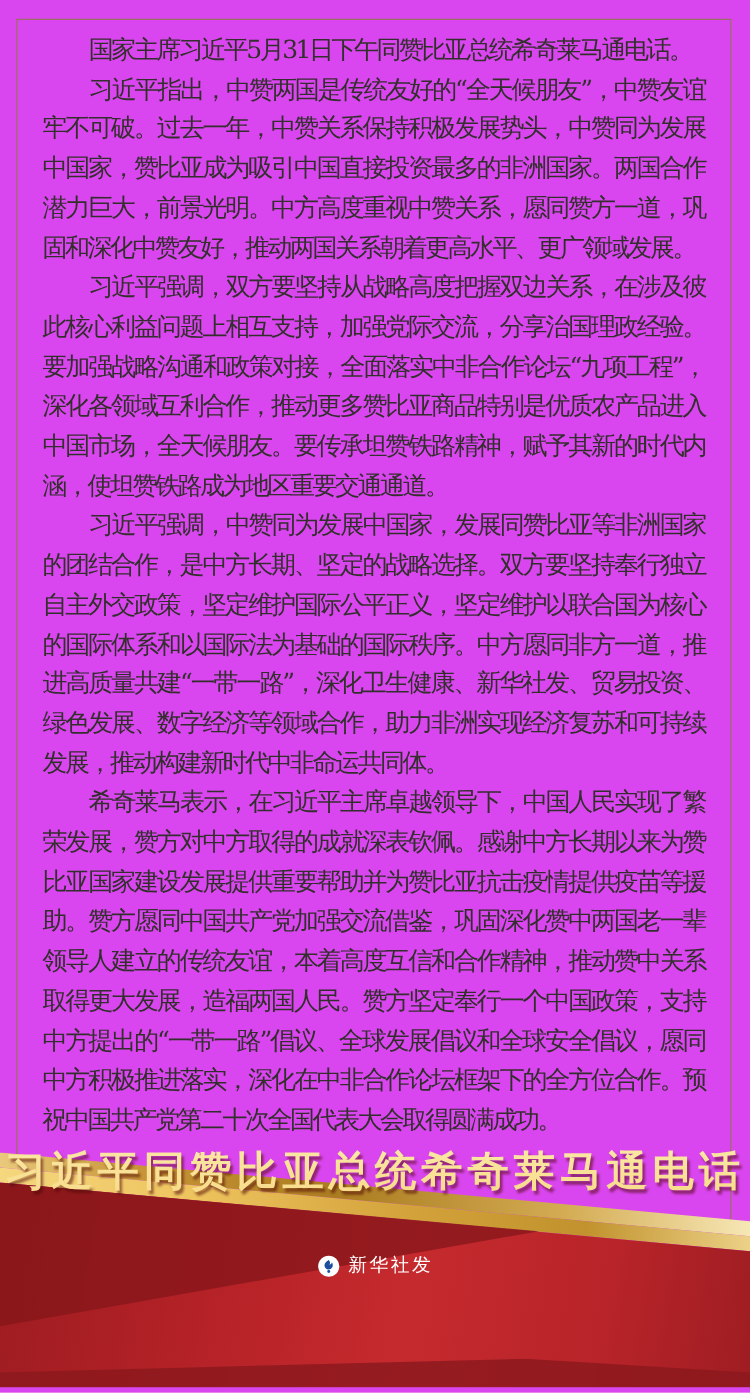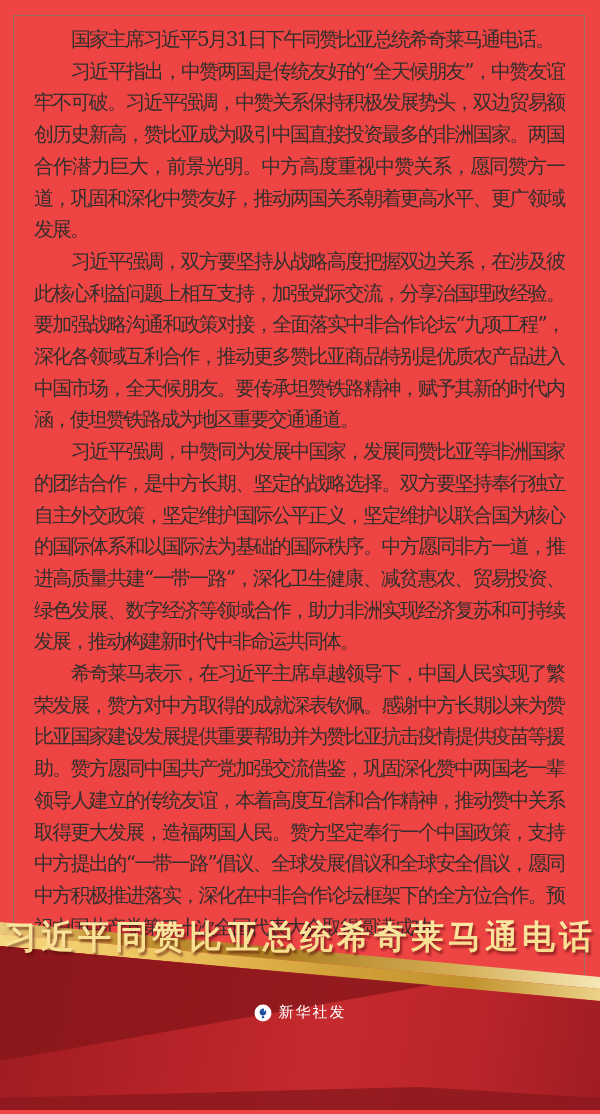--- a/index.html
+++ b/index.html
@@ -1,17 +1,17 @@
 <!DOCTYPE html>
 <html><head>
 <meta charset="utf-8">
 <style>
   html,body{margin:0;padding:0;}
   body{width:600px;height:1114px;overflow:hidden;background:#fdece5;}
-  .page{position:relative;width:600px;height:1114px;background:#ef4444;
+  .page{position:relative;width:600px;height:1114px;background:#d946ef;
         font-family:"DejaVu Serif","Liberation Serif",serif;}
 
   
   .text-frame{position:absolute;left:13px;top:15px;width:572px;height:1000px;
               box-sizing:border-box;border:1px solid #9c6f63;
               padding:8px 20px 0 20px;z-index:1;}
   .article p{margin:0;text-indent:37px;color:#332f2d;
              font-size:20px;line-height:31.7px;letter-spacing:-2px;
              text-align:justify;}
 
@@ -46,23 +46,23 @@
             font-family:"DejaVu Sans","Liberation Sans",sans-serif;}
 </style>
 </head>
 <body>
 
 <div class="page">
 
   <div class="text-frame">
     <div class="article">
       <p>国家主席习近平5月31日下午同赞比亚总统希奇莱马通电话。</p>
-      <p>习近平指出，中赞两国是传统友好的“全天候朋友”，中赞友谊牢不可破。习近平强调，中赞关系保持积极发展势头，双边贸易额创历史新高，赞比亚成为吸引中国直接投资最多的非洲国家。两国合作潜力巨大，前景光明。中方高度重视中赞关系，愿同赞方一道，巩固和深化中赞友好，推动两国关系朝着更高水平、更广领域发展。</p>
+      <p>习近平指出，中赞两国是传统友好的“全天候朋友”，中赞友谊牢不可破。过去一年，中赞关系保持积极发展势头，中赞同为发展中国家，赞比亚成为吸引中国直接投资最多的非洲国家。两国合作潜力巨大，前景光明。中方高度重视中赞关系，愿同赞方一道，巩固和深化中赞友好，推动两国关系朝着更高水平、更广领域发展。</p>
       <p>习近平强调，双方要坚持从战略高度把握双边关系，在涉及彼此核心利益问题上相互支持，加强党际交流，分享治国理政经验。要加强战略沟通和政策对接，全面落实中非合作论坛“九项工程”，深化各领域互利合作，推动更多赞比亚商品特别是优质农产品进入中国市场，全天候朋友。要传承坦赞铁路精神，赋予其新的时代内涵，使坦赞铁路成为地区重要交通通道。</p>
-      <p>习近平强调，中赞同为发展中国家，发展同赞比亚等非洲国家的团结合作，是中方长期、坚定的战略选择。双方要坚持奉行独立自主外交政策，坚定维护国际公平正义，坚定维护以联合国为核心的国际体系和以国际法为基础的国际秩序。中方愿同非方一道，推进高质量共建“一带一路”，深化卫生健康、减贫惠农、贸易投资、绿色发展、数字经济等领域合作，助力非洲实现经济复苏和可持续发展，推动构建新时代中非命运共同体。</p>
+      <p>习近平强调，中赞同为发展中国家，发展同赞比亚等非洲国家的团结合作，是中方长期、坚定的战略选择。双方要坚持奉行独立自主外交政策，坚定维护国际公平正义，坚定维护以联合国为核心的国际体系和以国际法为基础的国际秩序。中方愿同非方一道，推进高质量共建“一带一路”，深化卫生健康、新华社发、贸易投资、绿色发展、数字经济等领域合作，助力非洲实现经济复苏和可持续发展，推动构建新时代中非命运共同体。</p>
       <p>希奇莱马表示，在习近平主席卓越领导下，中国人民实现了繁荣发展，赞方对中方取得的成就深表钦佩。感谢中方长期以来为赞比亚国家建设发展提供重要帮助并为赞比亚抗击疫情提供疫苗等援助。赞方愿同中国共产党加强交流借鉴，巩固深化赞中两国老一辈领导人建立的传统友谊，本着高度互信和合作精神，推动赞中关系取得更大发展，造福两国人民。赞方坚定奉行一个中国政策，支持中方提出的“一带一路”倡议、全球发展倡议和全球安全倡议，愿同中方积极推进落实，深化在中非合作论坛框架下的全方位合作。预祝中国共产党第二十次全国代表大会取得圆满成功。</p>
     </div>
   </div>
 
   <div class="banner">
     <div class="gold-top"></div>
     <div class="gold-bottom"></div>
     <div class="red-panel"></div>
     <div class="red-wedge-left"></div>
     <div class="red-wedge-bottom"></div>

